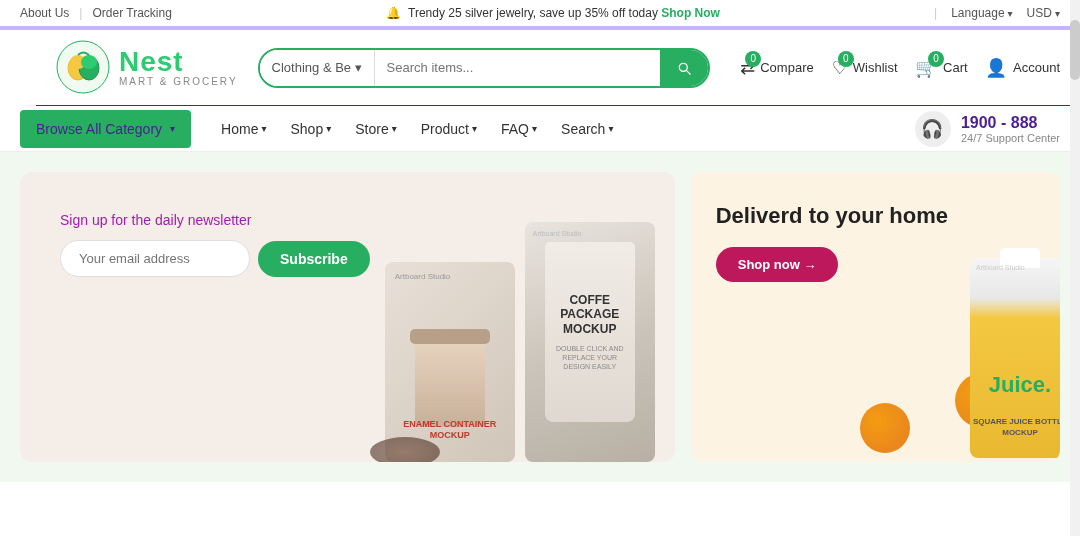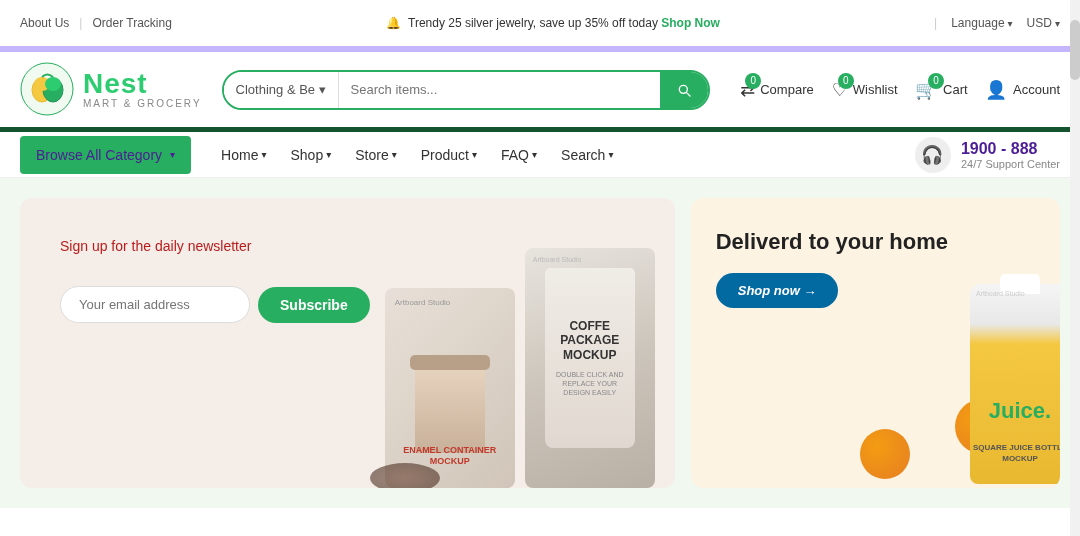--- a/index.html
+++ b/index.html
@@ -1,32 +1,32 @@
 <!DOCTYPE html>
 <html><head>
   <meta charset="utf-8">
   <style>
     * { margin: 0; padding: 0; box-sizing: border-box; }
     body { font-family: Arial, sans-serif; font-size: 14px; color: #333; background: #fff; width: 1080px; overflow-x: hidden; }
 
     
-    .top-bar { background: #fff; border-bottom: 6px solid #c4b5fd; padding: 16px 20px; display: flex; align-items: center; justify-content: space-between; font-size: 12px; color: #555; }
+    .top-bar { background: #fff; border-bottom: 4px solid #c4b5fd; padding: 6px 20px; display: flex; align-items: center; justify-content: space-between; font-size: 12px; color: #555; }
     .top-bar-left { display: flex; gap: 10px; align-items: center; }
     .top-bar-left span { cursor: pointer; }
     .top-bar-left .sep { color: #ccc; }
     .top-bar-center { color: #333; font-size: 12px; }
     .top-bar-center .bell { color: #333; margin-right: 4px; }
     .top-bar-center .shop-now { color: #27ae60; font-weight: bold; cursor: pointer; text-decoration: none; }
     .top-bar-right { display: flex; gap: 14px; align-items: center; font-size: 12px; }
     .top-bar-right .sep { color: #ccc; }
     .dropdown-link { cursor: pointer; display: flex; align-items: center; gap: 3px; }
     .dropdown-link .chevron { font-size: 10px; }
 
     
-    .header { display: flex; align-items: center; padding: 10px 20px; gap: 20px; background: #fff; border-bottom: 5px solid #14532d; }
+    .header { display: flex; align-items: center; padding: 10px 20px; gap: 20px; background: #fff; border-bottom: 1px solid #14532d; margin-left: 36px; }
     .logo { display: flex; align-items: center; gap: 8px; min-width: 180px; }
     .logo-icon { width: 55px; height: 55px; }
     .logo-text { display: flex; flex-direction: column; }
     .logo-name { font-size: 28px; font-weight: 900; color: #2ecc71; letter-spacing: 1px; line-height: 1; }
     .logo-sub { font-size: 10px; color: #888; letter-spacing: 2px; text-transform: uppercase; }
     .search-bar { flex: 1; display: flex; align-items: center; border: 2px solid #27ae60; border-radius: 25px; overflow: hidden; height: 40px; }
     .search-category { background: #fff; border: none; border-right: 1px solid #ddd; padding: 0 12px; font-size: 13px; color: #555; height: 100%; cursor: pointer; display: flex; align-items: center; gap: 4px; white-space: nowrap; }
     .search-input { flex: 1; border: none; outline: none; padding: 0 12px; font-size: 13px; color: #999; height: 100%; }
     .search-btn { background: #27ae60; border: none; padding: 0 16px; cursor: pointer; height: 100%; display: flex; align-items: center; justify-content: center; }
     .search-btn svg { width: 16px; height: 16px; fill: #fff; }
@@ -45,32 +45,32 @@
     .support { margin-left: auto; display: flex; align-items: center; gap: 10px; }
     .support-icon { width: 36px; height: 36px; background: #eee; border-radius: 50%; display: flex; align-items: center; justify-content: center; font-size: 18px; }
     .support-text { display: flex; flex-direction: column; }
     .support-number { font-size: 16px; font-weight: bold; color: #4c1d95; }
     .support-label { font-size: 11px; color: #888; }
 
     
     .hero { background: #f0f8f0; padding: 20px; display: flex; gap: 16px; min-height: 300px; position: relative; overflow: hidden; }
     .hero-left { flex: 1.8; background: #f5ede8; border-radius: 12px; padding: 40px 40px 0 40px; display: flex; flex-direction: column; justify-content: flex-start; position: relative; overflow: hidden; min-height: 290px; }
     .hero-title { font-size: 32px; font-weight: 900; color: #222; line-height: 1.2; max-width: 280px; margin-bottom: 12px; }
-    .hero-subtitle { font-size: 14px; color: #b91c1c; margin-bottom: 32px; }
+    .hero-subtitle { font-size: 14px; color: #a21caf; margin-bottom: 12px; }
     .hero-form { display: flex; align-items: center; gap: 8px; }
     .hero-input { border: 1px solid #ddd; border-radius: 25px; padding: 10px 18px; font-size: 13px; color: #aaa; width: 190px; outline: none; background: #fff; }
     .hero-subscribe { background: #27ae60; color: #fff; border: none; border-radius: 25px; padding: 10px 22px; font-size: 14px; font-weight: bold; cursor: pointer; }
     .hero-products { position: absolute; bottom: 0; right: 20px; display: flex; align-items: flex-end; gap: 10px; height: 240px; }
     .product-mockup { height: 200px; width: 130px; background: linear-gradient(135deg, #e8e0d8 0%, #d5cbc0 100%); border-radius: 8px; display: flex; flex-direction: column; align-items: center; justify-content: flex-end; padding: 10px; position: relative; }
     .product-mockup-tall { height: 240px; width: 130px; background: linear-gradient(135deg, #e8e2da 0%, #d8d0c5 100%); border-radius: 8px; position: relative; }
     .artboard-label { font-size: 8px; color: #999; position: absolute; top: 10px; left: 10px; }
 
     .hero-right { flex: 1; background: #fdf3e3; border-radius: 12px; padding: 30px 25px; display: flex; flex-direction: column; justify-content: flex-start; position: relative; overflow: hidden; }
     .hero-right-title { font-size: 22px; font-weight: 900; color: #222; margin-bottom: 16px; line-height: 1.3; }
-    .shop-now-btn { background: #0369a1; color: #fff; border: none; border-radius: 25px; padding: 10px 22px; font-size: 13px; font-weight: bold; cursor: pointer; display: flex; align-items: flex-start; gap: 8px; width: fit-content; font-style: italic; }
+    .shop-now-btn { background: #be185d; color: #fff; border: none; border-radius: 25px; padding: 10px 22px; font-size: 13px; font-weight: bold; cursor: pointer; display: flex; align-items: flex-start; gap: 8px; width: fit-content; }
     .hero-right-img { position: absolute; right: -10px; bottom: 4px; width: 200px; height: 260px; display: flex; align-items: flex-end; justify-content: center; }
     .juice-bottle { width: 100px; height: 200px; background: linear-gradient(180deg, #f5f5f5 0%, #e8e8e8 20%, #f5c842 30%, #e8b830 100%); border-radius: 10px 10px 8px 8px; position: relative; display: flex; align-items: center; justify-content: center; }
     .juice-label-text { font-size: 22px; font-weight: 900; color: #27ae60; text-align: center; position: absolute; bottom: 60px; }
     .juice-product-label { font-size: 8px; color: #555; text-align: center; position: absolute; bottom: 20px; text-transform: uppercase; line-height: 1.3; font-weight: bold; }
     .orange-fruit { width: 70px; height: 70px; background: radial-gradient(circle at 35% 35%, #f39c12, #e67e22); border-radius: 50%; position: absolute; }
     .orange1 { bottom: 10px; right: 10px; }
     .orange2 { bottom: 30px; right: 60px; width: 55px; height: 55px; }
     .orange3 { bottom: 5px; left: -10px; width: 50px; height: 50px; }
     .leaf { width: 30px; height: 15px; background: #27ae60; border-radius: 50%; position: absolute; }
     .leaf1 { bottom: 60px; right: 30px; transform: rotate(-30deg); }

